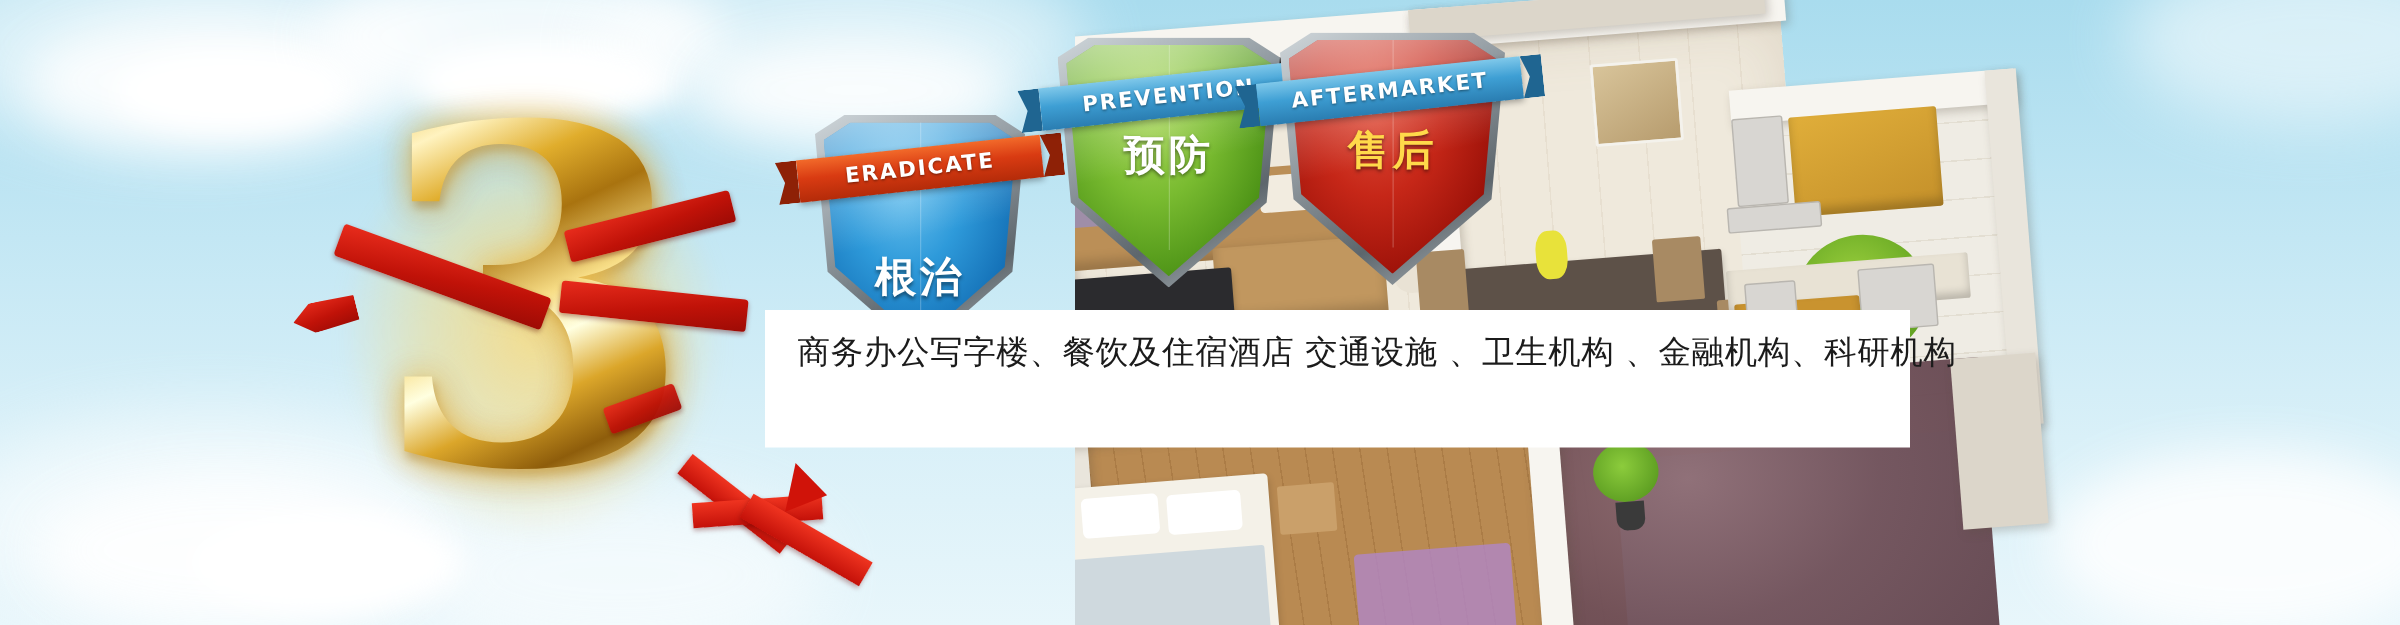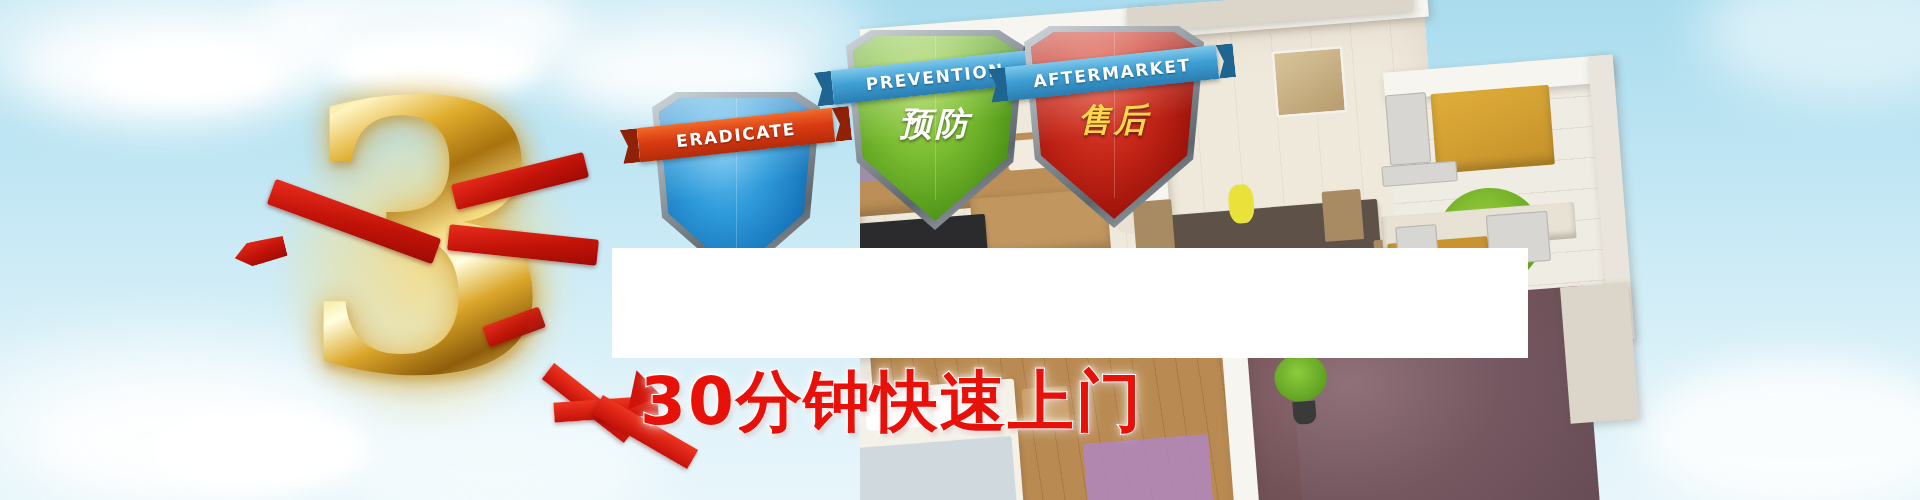--- a/index.html
+++ b/index.html
@@ -204,21 +204,20 @@
   .sash.red .sash-tail{background:#8e2106; clip-path:polygon(0 0,100% 0,100% 100%,0 100%,38% 50%);}
   .sash.blue .sash-tail{background:#1f6591; clip-path:polygon(0 0,100% 0,100% 100%,0 100%,38% 50%);}
 
   .sh-cn{
     position:absolute; left:0; right:0;
     text-align:center;
     font-weight:700;
     font-size:33px;
     line-height:1.08;
     letter-spacing:3px;
-    font-style:italic;
   }
   .cn-white{color:#ffffff; text-shadow:0 2px 3px rgba(0,0,0,.45);}
   .cn-gold{color:#ffd94a; text-shadow:0 2px 3px rgba(0,0,0,.5);}
 
   
   .panel{
     position:absolute;
     left:612px; top:248px;
     width:916px; height:110px;
     background:#ffffff;
@@ -358,20 +357,21 @@
   <div class="shield" style="left:652px; top:92px;">
     <div class="sh-edge"></div>
     <div class="sh-face face-blue"></div>
     <div class="sh-gloss"></div>
     <div class="sh-split"></div>
     <div class="sash red" style="top:26px;">
       <div class="sash-tail l"></div>
       <div class="sash-label">ERADICATE</div>
       <div class="sash-tail r"></div>
     </div>
+    <div class="sh-cn cn-white" style="top:112px;">根治</div>
   </div>
 
   <div class="shield" style="left:846px; top:30px; width:178px; height:200px;">
     <div class="sh-edge"></div>
     <div class="sh-face face-green"></div>
     <div class="sh-gloss"></div>
     <div class="sh-split"></div>
     <div class="sash blue" style="top:30px; width:206px;">
       <div class="sash-tail l"></div>
       <div class="sash-label">PREVENTION</div>
@@ -387,17 +387,17 @@
     <div class="sh-split"></div>
     <div class="sash blue" style="top:30px; width:212px; left:-18px;">
       <div class="sash-tail l"></div>
       <div class="sash-label">AFTERMARKET</div>
       <div class="sash-tail r"></div>
     </div>
     <div class="sh-cn cn-gold" style="top:76px;">售后</div>
   </div>
 
   <div class="panel">
-  </div>
-
-  <div class="headline">30分钟快速上门</div>
+    <p>商务办公写字楼、餐饮及住宿酒店 交通设施 、卫生机构 、金融机构、科研机构</p>
+  </div>
+
 
 </div>
 
 </body></html>

